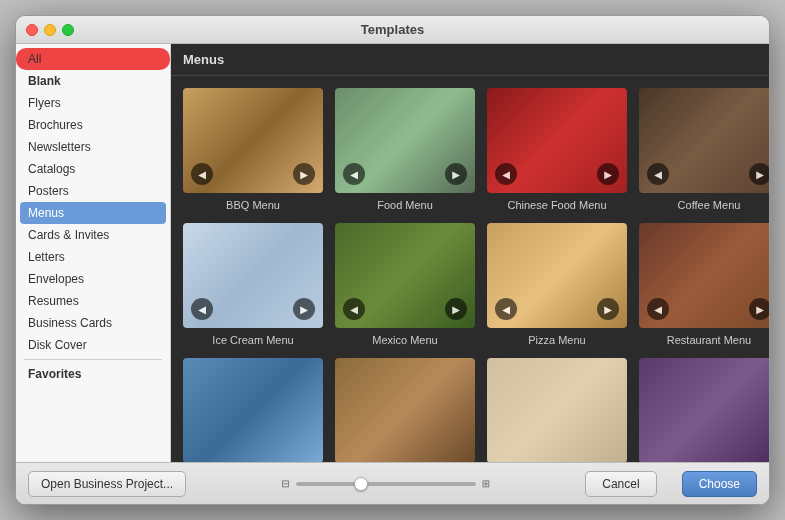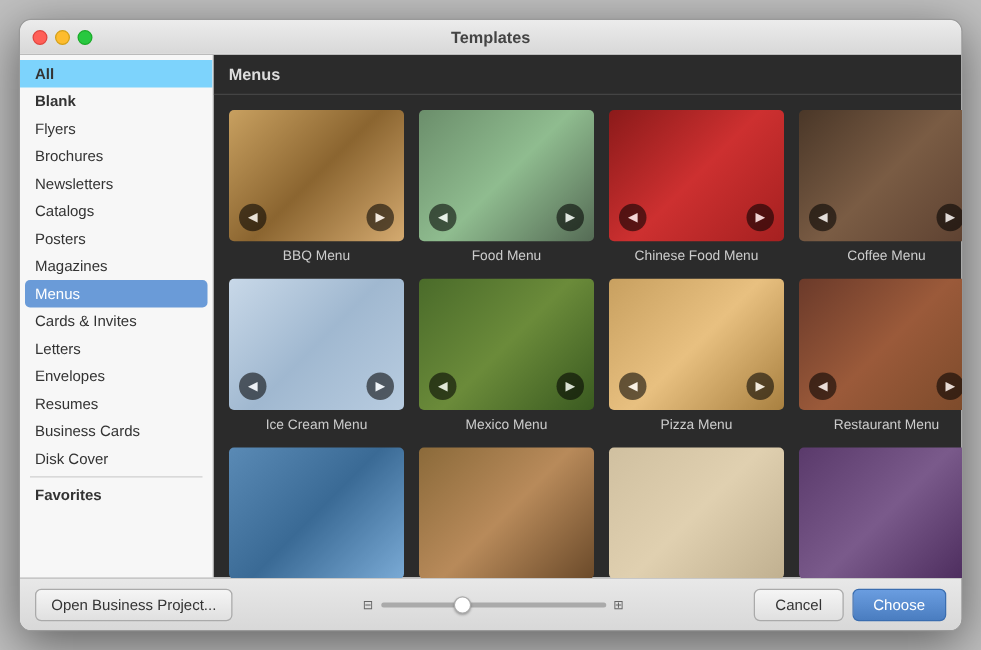--- a/index.html
+++ b/index.html
@@ -250,21 +250,21 @@
       -webkit-appearance: none;
       width: 14px;
       height: 14px;
       border-radius: 50%;
       background: white;
       border: 1px solid #aaa;
       box-shadow: 0 1px 2px rgba(0,0,0,0.3);
     }
     .action-buttons {
       display: flex;
-      gap: 7px;
+      gap: 25px;
       align-items: flex-end;
     }
     .cancel-btn, .choose-btn {
       font-size: 12px;
       padding: 5px 16px;
       border-radius: 5px;
       cursor: pointer;
       border: 1px solid #aaa;
     }
     .cancel-btn {
@@ -280,23 +280,24 @@
       display: flex;
       gap: 2px;
       flex: 1;
     }
     .mini-panel {
       flex: 1;
       background: rgba(255,255,255,0.2);
       border-radius: 1px;
     }
     .all-item {
-      background: #7dd3fc;
-      font-weight: bold;
+      background: #ef4444;
+      font-weight: normal;
       padding: 4px 12px;
+      border-radius: 10px;
     }
   </style>
 </head>
 <body>
 
 <div class="window">
 
   <div class="titlebar">
     <div class="titlebar-buttons">
       <div class="tb-btn tb-close"></div>
@@ -309,21 +310,20 @@
   <div class="main-content">
 
     <div class="sidebar">
       <div class="sidebar-item all-item">All</div>
       <div class="sidebar-item bold-item">Blank</div>
       <div class="sidebar-item">Flyers</div>
       <div class="sidebar-item">Brochures</div>
       <div class="sidebar-item">Newsletters</div>
       <div class="sidebar-item">Catalogs</div>
       <div class="sidebar-item">Posters</div>
-      <div class="sidebar-item">Magazines</div>
       <div class="sidebar-item selected-category">Menus</div>
       <div class="sidebar-item">Cards &amp; Invites</div>
       <div class="sidebar-item">Letters</div>
       <div class="sidebar-item">Envelopes</div>
       <div class="sidebar-item">Resumes</div>
       <div class="sidebar-item">Business Cards</div>
       <div class="sidebar-item">Disk Cover</div>
       <div class="sidebar-separator"></div>
       <div class="sidebar-item bold-item">Favorites</div>
     </div>

